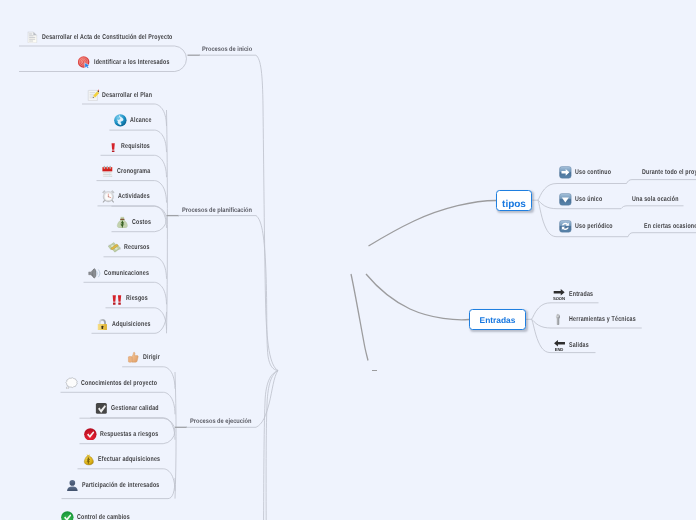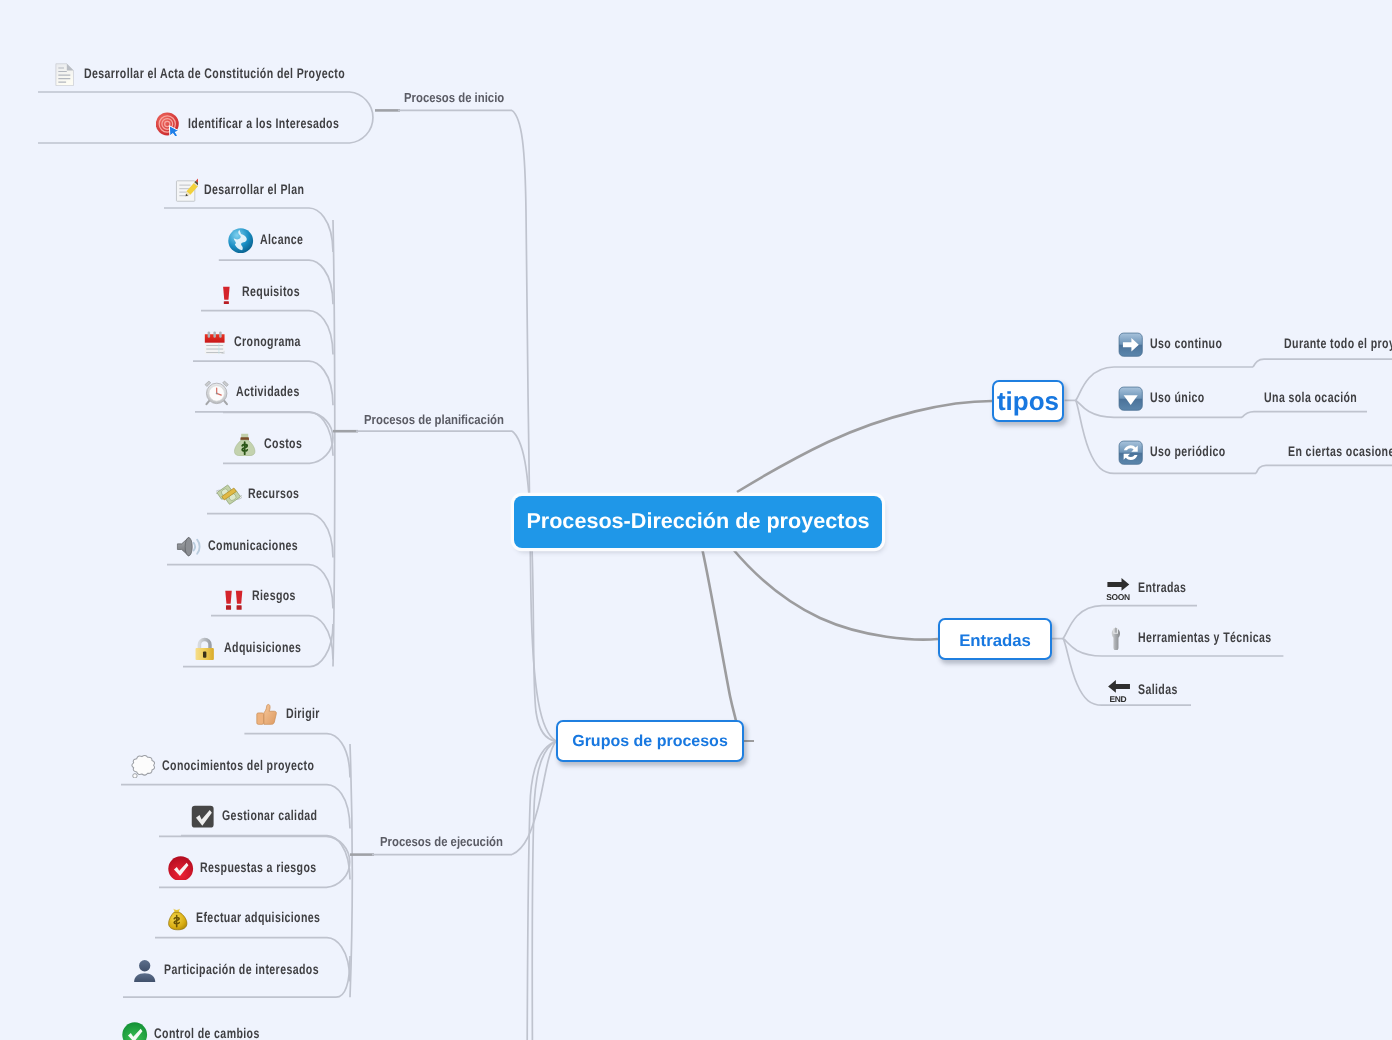--- a/index.html
+++ b/index.html
@@ -70,31 +70,25 @@
 <path d="M696 179.6H632C629 179.6 627.8 181.3 626.5 183.5" stroke="#bfc3ce" stroke-width="0.85" opacity="1.0" fill="none"></path>
 <path d="M683.5 205.8H627C624 205.8 622.6 206.8 621 208.7" stroke="#bfc3ce" stroke-width="0.85" opacity="1.0" fill="none"></path>
 <path d="M696 232.7H633C630 232.7 629 234.4 628 236.7" stroke="#bfc3ce" stroke-width="0.85" opacity="1.0" fill="none"></path>
 <path d="M526 319.3H531.5" stroke="#bfc3ce" stroke-width="0.85" opacity="1.0" fill="none"></path>
 <path d="M598.5 302.8H551C545.5 302.8 542 304.4 538.5 308C534.5 312.2 533.2 317.4 531.5 319.3" stroke="#bfc3ce" stroke-width="0.85" opacity="1.0" fill="none"></path>
 <path d="M641.7 328.0H551C545.5 328 542 327.1 538.5 325.2C534.5 322.9 533.2 320.2 531.5 319.3" stroke="#bfc3ce" stroke-width="0.85" opacity="1.0" fill="none"></path>
 <path d="M595.5 352.6H551C545.5 352.6 542 350 538.5 342C534.5 333 533.2 321.6 531.5 319.3" stroke="#bfc3ce" stroke-width="0.85" opacity="1.0" fill="none"></path>
 <path d="M368.5 246C380 239 396 229.5 414 221C443 207.5 474 200.5 496 200.5" stroke="#9c9c9e" stroke-width="1.3" opacity="1.0" fill="none"></path>
 <path d="M366 274C376 286 391 300 410 309C432 319 457 320.5 469 319.5" stroke="#9c9c9e" stroke-width="1.3" opacity="1.0" fill="none"></path>
 </svg>
-<div class="central" style="left:257px;top:248px;width:184px;height:26px;font-size:10.8px;">
-      <span>Procesos-Dirección de proyectos</span>
-    </div>
-<div class="pill" style="left:496px;top:190px;width:36px;height:21px;font-size:13px;">
+<div class="pill" style="left:496px;top:190px;width:36px;height:21px;font-size:10px;align-items:flex-end;">
       <span>tipos</span>
     </div>
 <div class="pill" style="left:469px;top:309px;width:57px;height:21px;font-size:8.4px;">
       <span>Entradas</span>
-    </div>
-<div class="pill" style="left:278px;top:360px;width:94px;height:21px;font-size:8px;">
-      <span>Grupos de procesos</span>
     </div>
 <div class="blabel" style="left:202.0px;top:46.8px;">Procesos de inicio</div>
 <div class="blabel" style="left:182.0px;top:208.0px;">Procesos de planificación</div>
 <div class="blabel" style="left:190.0px;top:418.5px;">Procesos de ejecución</div>
 <div class="childtxt" style="left:642.0px;top:168.5px;">Durante todo el proyecto</div>
 <div class="childtxt" style="left:632.0px;top:195.5px;">Una sola ocación</div>
 <div class="childtxt" style="left:644.0px;top:222.5px;">En ciertas ocasiones</div>
 <div class="leaf" style="left:26px;top:30.0px;">
       <span class="ico" style="width:12.7px;height:12.7px;margin-right:3.3px;">
         <svg viewBox="0 0 36 36">

